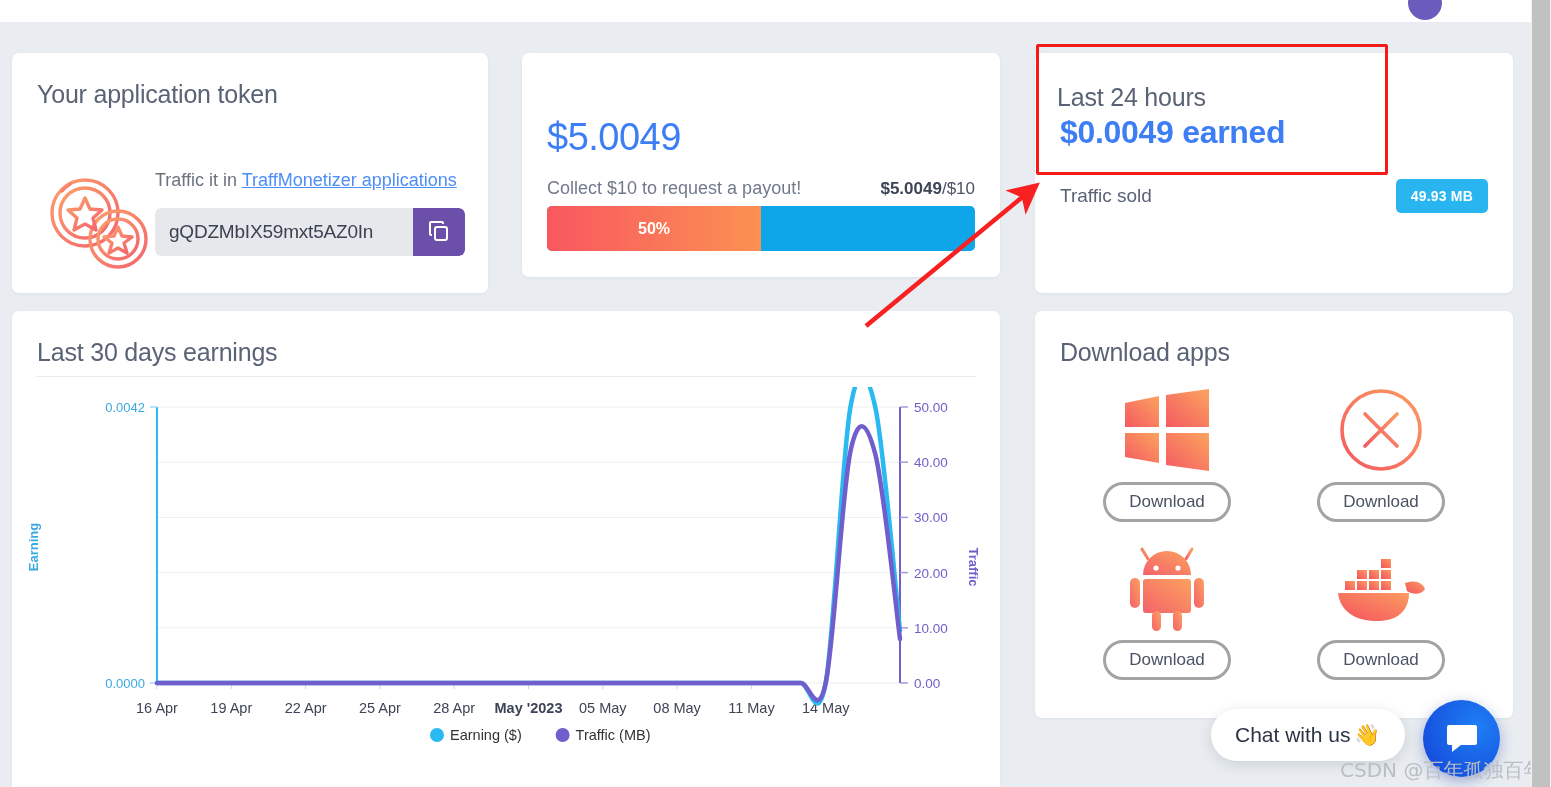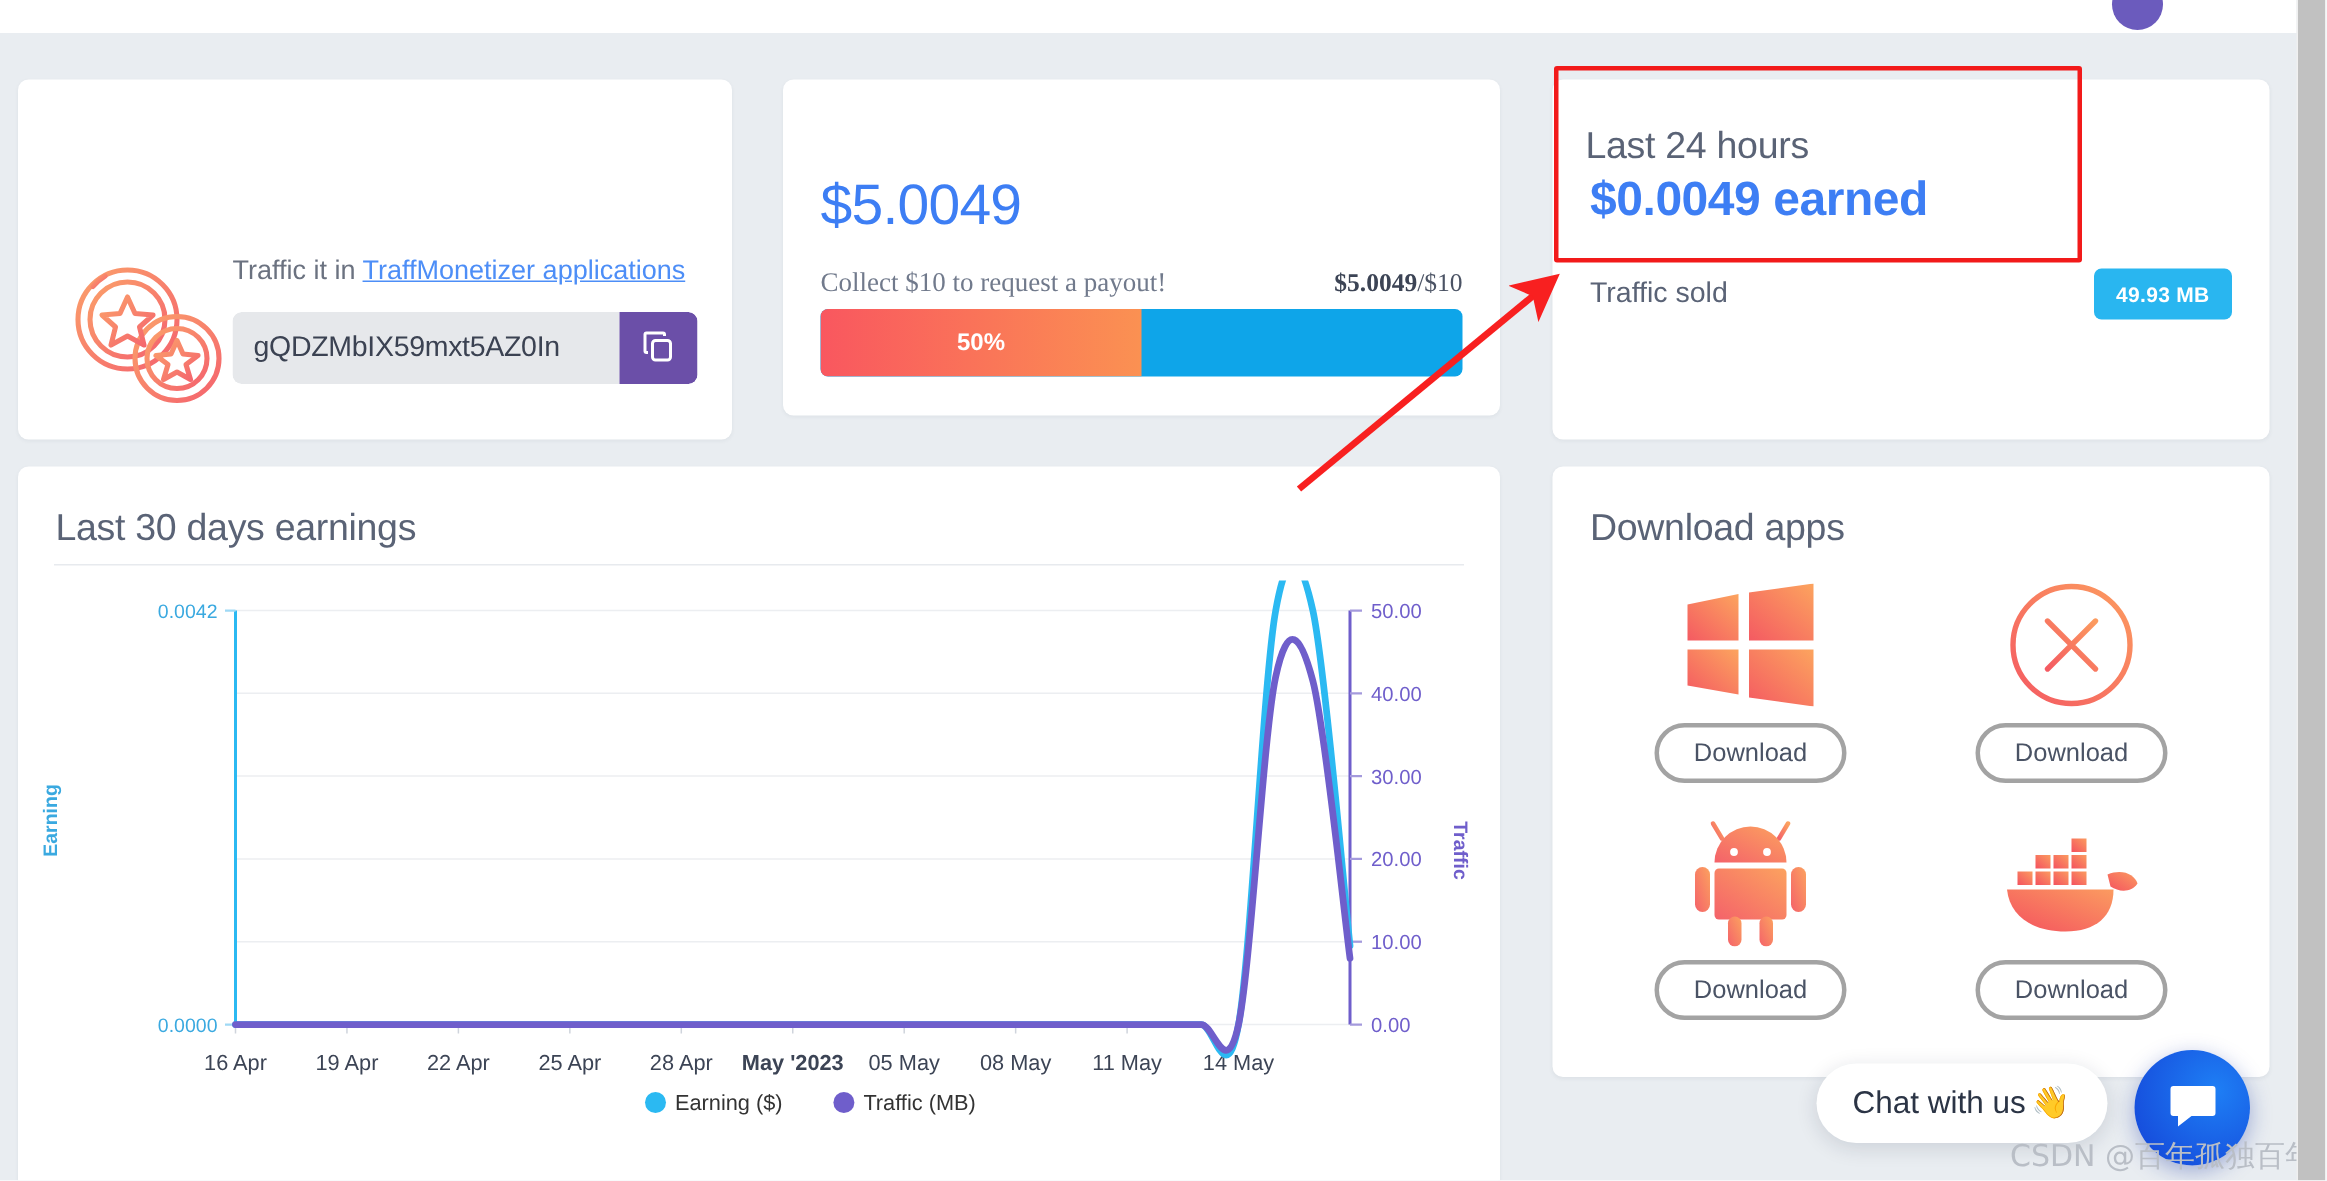--- a/index.html
+++ b/index.html
@@ -77,21 +77,21 @@
 
   
   #balance-card { left: 522px; top: 53px; width: 478px; height: 224px; }
   #balance-card .card-title { position: absolute; left: 25px; top: 27px; }
   .balance-amount {
     position: absolute; left: 25px; top: 63px;
     font-size: 38px; color: #3d7ef4; font-weight: 400; letter-spacing: -0.5px;
   }
   .payout-line {
     position: absolute; left: 25px; top: 125px; width: 428px;
-    display: flex; justify-content: space-between; align-items: baseline; font-family: Liberation Serif, serif;
+    display: flex; justify-content: space-between; align-items: baseline;
   }
   .payout-msg { font-size: 18px; color: #717a8c; }
   .payout-frac { font-size: 17px; color: #4b5364; }
   .payout-frac b { font-weight: 700; color: #3c4455; }
   .progress-track {
     position: absolute; left: 25px; top: 153px; width: 428px; height: 45px;
     background: #0ea5e9; border-radius: 5px; overflow: hidden;
   }
   .progress-fill {
     height: 100%; width: 50%;
@@ -178,20 +178,21 @@
 </style>
 </head>
 <body>
 
 <div id="app">
 
   <div class="top-strip"></div>
   <div class="top-avatar"></div>
 
   <div class="card" id="token-card">
+    <div class="card-title">Your application token</div>
 
     <div class="token-coin">
       <svg viewBox="0 0 125 110" width="125" height="110">
         <defs>
           <linearGradient id="coinGrad" x1="0" y1="0" x2="1" y2="1">
             <stop offset="0%" stop-color="#fba06a"></stop>
             <stop offset="100%" stop-color="#f4636e"></stop>
           </linearGradient>
         </defs>
         <g fill="none" stroke="url(#coinGrad)" stroke-width="3.4">

